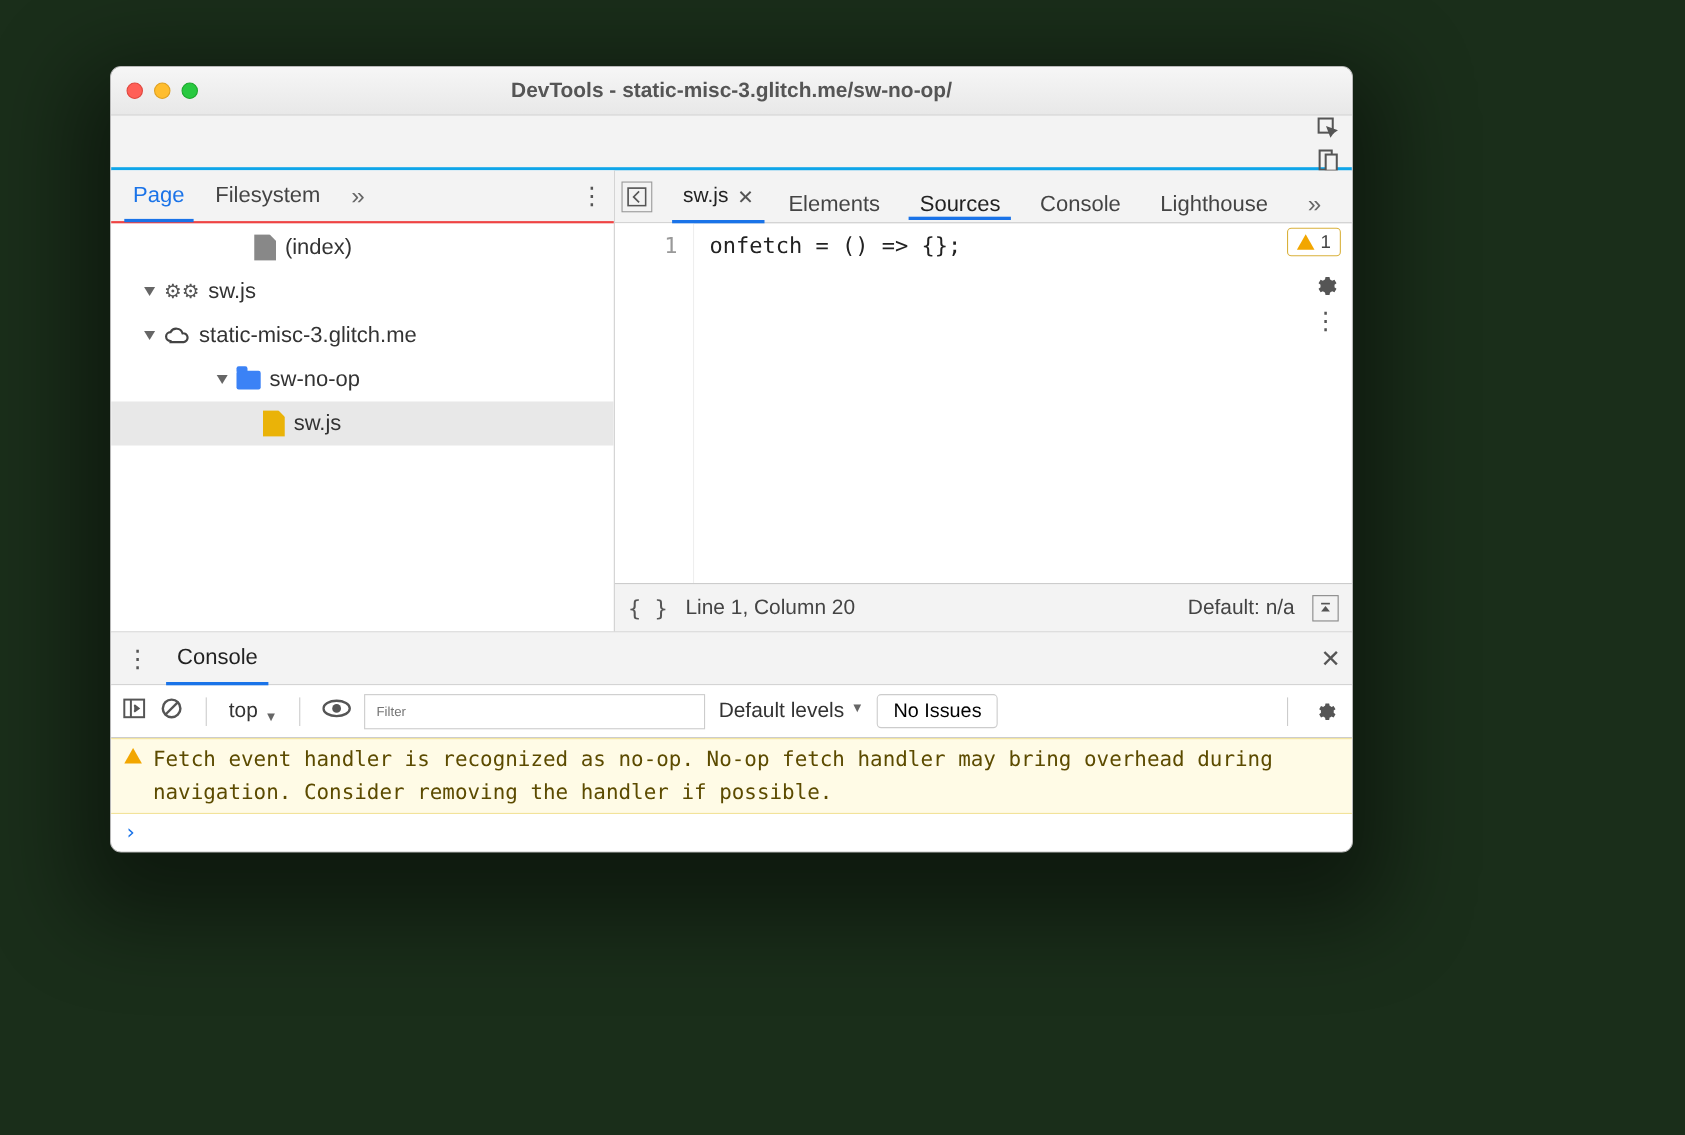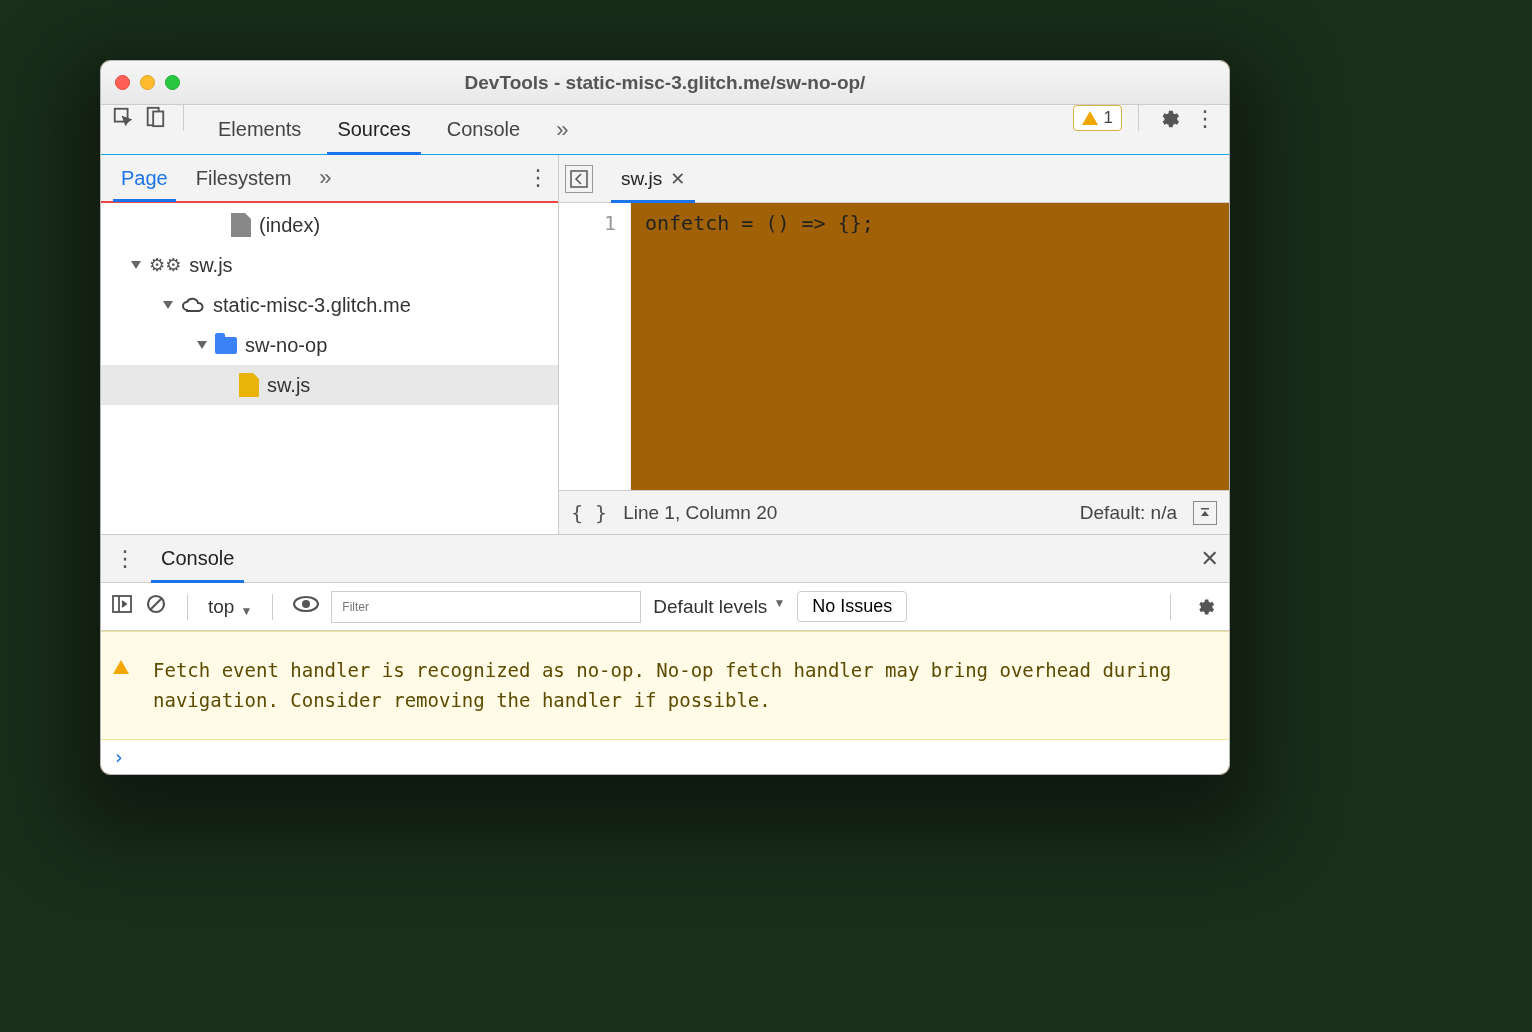--- a/index.html
+++ b/index.html
@@ -10,21 +10,21 @@
   color: #333;
   width: 1532px;
   height: 1032px;
   position: relative;
 }
 .window {
   position: absolute;
   left: 100px; top: 60px;
   width: 1130px;
   height: 715px;
-  background: #a16207;
+  background: #ffffff;
   border-radius: 10px;
   box-shadow: 0 30px 80px 30px rgba(0,0,0,0.45);
   overflow: hidden;
   display: flex;
   flex-direction: column;
   border: 1px solid #b8b8b8;
 }
 .titlebar {
   height: 44px;
   background: linear-gradient(#f6f6f6,#e8e8e8);
@@ -35,25 +35,26 @@
   position: relative;
 }
 .traffic { display: flex; gap: 10px; }
 .traffic .dot { width: 15px; height: 15px; border-radius: 50%; }
 .dot.red { background:#ff5f57; border:1px solid #e04940;}
 .dot.yellow{ background:#ffbd2e; border:1px solid #dfa123;}
 .dot.green{ background:#28c940; border:1px solid #1fa92f;}
 .title { position:absolute; left:0; right:0; text-align:center; font-weight:600; color:#555; font-size:19px;}
 .toolbar {
   height: 50px;
-  border-bottom: 1px solid #0ea5e9;
-  display:flex; align-items:flex-start;
+  border-bottom: 3px solid #0ea5e9;
+  display:flex; align-items:flex-end;
   padding: 0 10px;
   background:#f3f3f3;
   gap: 8px;
+  flex-direction: column;
 }
 .tb-icon { width:24px; height:24px; display:flex; align-items:center; justify-content:center; color:#555;}
 .vsep { width:1px; height:26px; background:#ccc; margin:0 8px;}
 .tabs-main { display:flex; align-items:stretch; height:100%; gap:0; flex:1;}
 .tab { padding: 0 18px; display:flex; align-items:center; color:#444; cursor:pointer; position:relative; font-size:20px;}
 .tab.active { color:#222; }
 .tab.active::after { content:""; position:absolute; bottom:-1px; left:8px; right:8px; height:3px; background:#1a73e8;}
 .warn-badge { border:1px solid #d9b13b; border-radius:4px; padding:2px 8px; display:flex; align-items:center; gap:6px; background:#fff; font-size:17px; color:#444;}
 .warn-tri { width:0;height:0; border-left:8px solid transparent; border-right:8px solid transparent; border-bottom:14px solid #f2a600; position:relative;}
 .gear-btn,.more-btn{ width:28px;height:28px;display:flex;align-items:center;justify-content:center;color:#555;}
@@ -92,21 +93,21 @@
 .drawer { border-top:1px solid #ccc; display:flex; flex-direction:column;}
 .drawer-tabs{ height:48px; background:#f3f3f3; border-bottom:1px solid #ccc; display:flex; align-items:center; padding:0 10px; gap:8px;}
 .dtab{ padding:0 14px; height:100%; display:flex; align-items:center; font-size:20px; color:#222; position:relative;}
 .dtab.active::after{content:"";position:absolute;bottom:-1px;left:4px;right:4px;height:3px;background:#1a73e8;}
 .console-toolbar{ height:48px; border-bottom:1px solid #ccc; display:flex; align-items:center; padding:0 10px; gap:12px; background:#fff;}
 .ctx-select{ display:flex; align-items:flex-end; gap:6px; font-size:19px; color:#333;}
 .filter-input{ height:32px; width:310px; border:1px solid #ccc; padding:0 10px; font-size:12px; color:#555;}
 .level-select{ font-size:19px; color:#333; display:flex; align-items:flex-start; gap:6px;}
 .issues-btn{ border:1px solid #ccc; border-radius:4px; padding:4px 14px; font-size:18px; background:#fff;}
 .console-body{ flex:1; background:#fff;}
-.warn-row{ background:#fffbe6; border-top:1px solid #f2e39a; border-bottom:1px solid #f2e39a; padding:24px 12px; display:flex; gap:24px; font-family:ui-monospace,Menlo,monospace; font-size:19px; color:#5c4b00; line-height:1.55;}
+.warn-row{ background:#fffbe6; border-top:1px solid #f2e39a; border-bottom:1px solid #f2e39a; padding:4px 12px; display:flex; gap:10px; font-family:ui-monospace,Menlo,monospace; font-size:19px; color:#5c4b00; line-height:1.55;}
 .prompt-row{ padding:6px 12px; color:#1a73e8; font-family:ui-monospace,Menlo,monospace; font-size:19px;}
 .caret-down{ font-size:12px; color:#666;}
 .chev{ font-size:22px; color:#666; }
 </style>
 </head>
 <body>
 
 <div class="window">
 
   <div class="titlebar">
@@ -129,20 +130,21 @@
       <svg width="22" height="22" viewBox="0 0 24 24" fill="none" stroke="#555" stroke-width="2">
           <rect x="4" y="2" width="12" height="19"></rect>
           <rect x="10" y="6" width="11" height="16" fill="#f3f3f3"></rect>
         </svg>
     </div>
     <div class="vsep"></div>
     <div class="tabs-main">
       <div class="tab">Elements</div>
       <div class="tab active">Sources</div>
       <div class="tab">Console</div>
+      <div class="tab">Lighthouse</div>
       <div class="tab">
           <span class="chev">»</span>
         </div>
     </div>
     <div class="warn-badge">
       <span class="warn-tri"></span>
       <span>1</span>
     </div>
     <div class="vsep"></div>
     <div class="gear-btn">
@@ -168,21 +170,21 @@
       <div class="file-tree">
         <div class="tree-row" style="padding-left:130px;">
           <span class="file-icon"></span>
           <span>(index)</span>
         </div>
         <div class="tree-row" style="padding-left:30px;">
           <span class="tri"></span>
           <span class="gears-icon">⚙︎⚙︎</span>
           <span>sw.js</span>
         </div>
-        <div class="tree-row" style="padding-left:30px;margin-left:32px;">
+        <div class="tree-row" style="padding-left:30px;">
           <span class="tri"></span>
           <span class="cloud-icon">
             <svg width="24" height="18" viewBox="0 0 24 18" fill="none" stroke="#444" stroke-width="2">
                 <path d="M6 14a4 4 0 010-8 6 6 0 0111 1 4 4 0 011 8H6z"></path>
               </svg>
           </span>
           <span>static-misc-3.glitch.me</span>
         </div>
         <div class="tree-row" style="padding-left:96px;">
           <span class="tri"></span>

